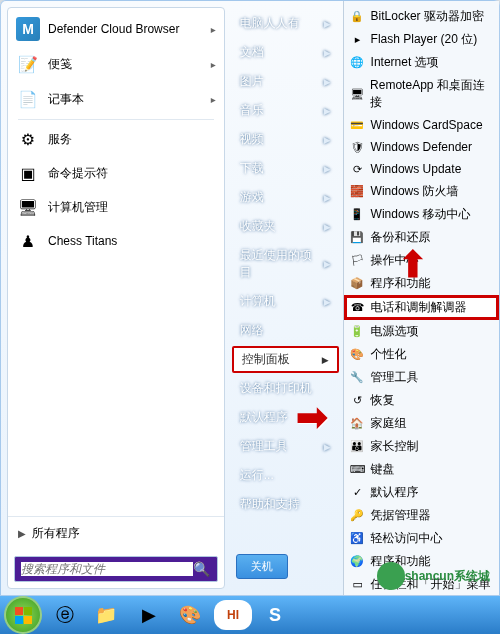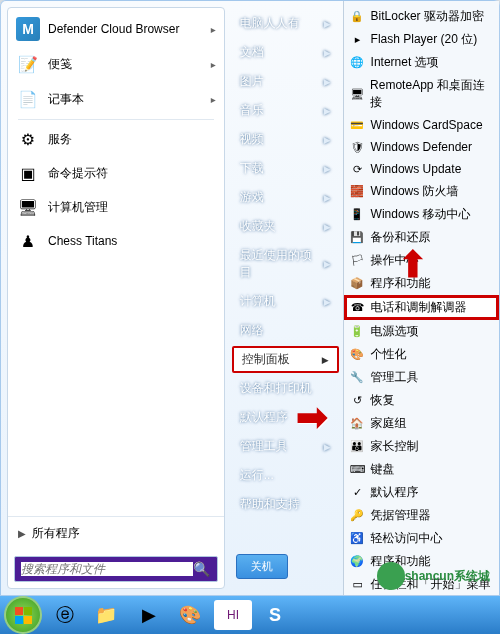--- a/index.html
+++ b/index.html
@@ -277,15 +277,15 @@
           <span></span>
           <span></span>
           <span></span>
         </div>
     </div>
   </div>
   <div class="tb-btn">ⓔ</div>
   <div class="tb-btn">📁</div>
   <div class="tb-btn">▶</div>
   <div class="tb-btn">🎨</div>
-  <div class="tb-btn" style="background:#fff;color:#701a75;font-weight:normal;font-size:12px;border-radius:3px">HI</div>
+  <div class="tb-btn" style="background:#fff;color:#c2410c;font-weight:bold;font-size:12px;border-radius:12px">HI</div>
   <div class="tb-btn" style="color:#fff;font-weight:bold">S</div>
 </div>
 
 </body></html>

